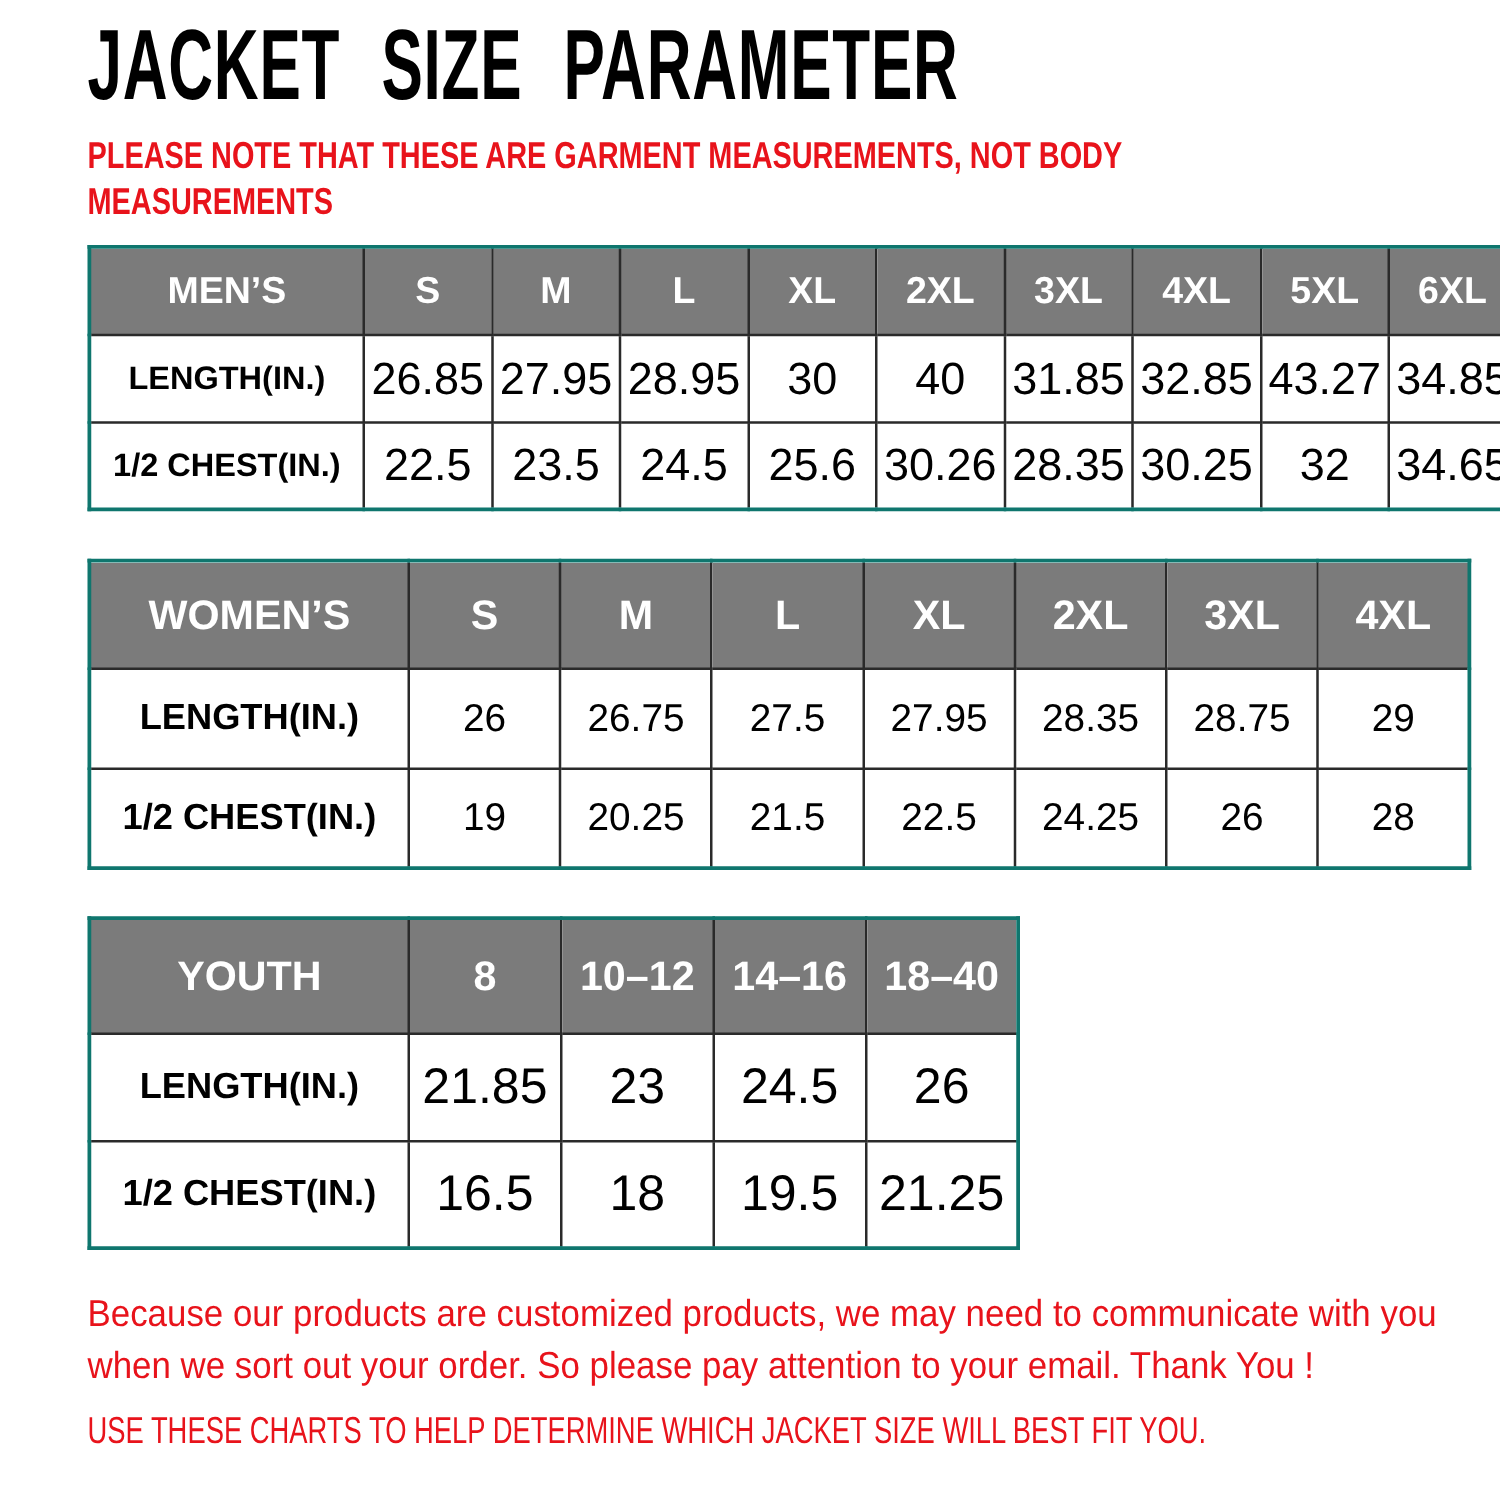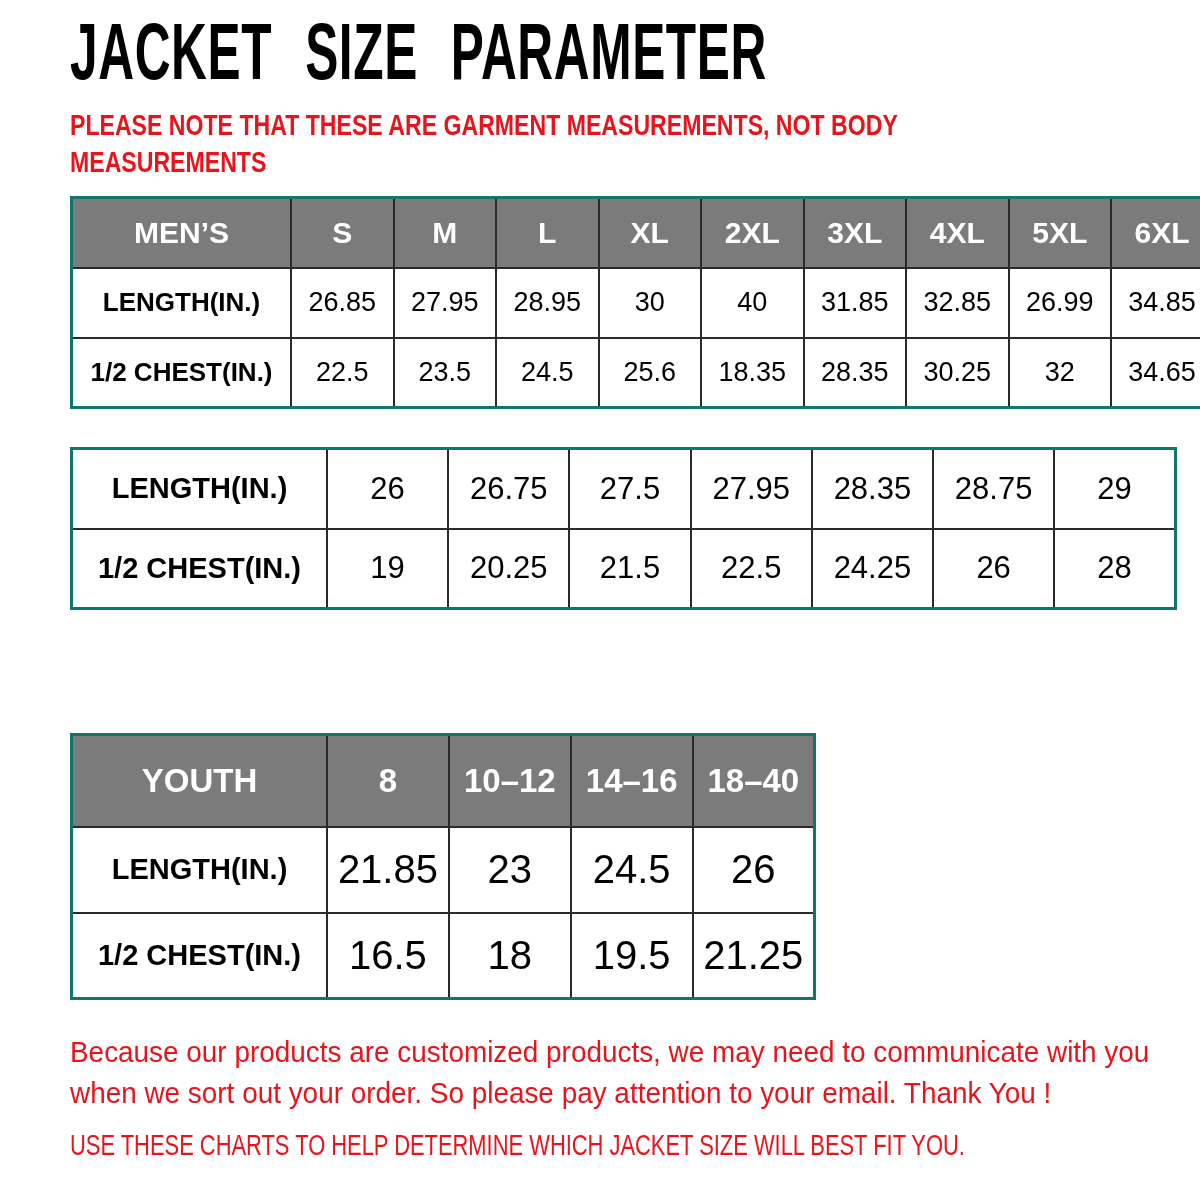--- a/index.html
+++ b/index.html
@@ -35,21 +35,21 @@
     border:2px solid #2a2a2a; text-align:center; vertical-align:middle;
     padding:0; overflow:hidden;
   }
   .size-table th { background:#7b7b7b; color:#ffffff; font-weight:bold; }
   .row-label { font-weight:bold; }
 
   .men   { left:30px; top:196px; width:1145px; }
   .men   .label-cell { width:217px; }
   .men   tr { height:70px; }
   .men   th { font-size:30px; }
-  .men   td { font-size:27px; }
+  .men   td { font-size:36px; }
   .men   td.row-label { font-size:26px; }
 
   .women { left:30px; top:447px; width:1107px; }
   .women .label-cell { width:253px; }
   .women tr.header-row { height:86px; }
   .women tr.data-row   { height:80px; }
   .women th { font-size:33px; }
   .women td { font-size:31px; }
   .women td.row-label { font-size:29px; }
 
@@ -98,40 +98,50 @@
     </tr>
     <tr class="data-row">
       <td class="row-label label-cell">LENGTH(IN.)</td>
       <td>26.85</td>
       <td>27.95</td>
       <td>28.95</td>
       <td>30</td>
       <td>40</td>
       <td>31.85</td>
       <td>32.85</td>
-      <td>26.99</td>
+      <td>43.27</td>
       <td>34.85</td>
     </tr>
     <tr class="data-row">
       <td class="row-label label-cell">1/2 CHEST(IN.)</td>
       <td>22.5</td>
       <td>23.5</td>
       <td>24.5</td>
       <td>25.6</td>
-      <td>18.35</td>
+      <td>30.26</td>
       <td>28.35</td>
       <td>30.25</td>
       <td>32</td>
       <td>34.65</td>
     </tr>
   </tbody>
     </table>
 
   <table class="size-table women">
     <tbody>
+        <tr class="header-row">
+      <th class="label-cell">WOMEN’S</th>
+      <th>S</th>
+      <th>M</th>
+      <th>L</th>
+      <th>XL</th>
+      <th>2XL</th>
+      <th>3XL</th>
+      <th>4XL</th>
+    </tr>
     <tr class="data-row">
       <td class="row-label label-cell">LENGTH(IN.)</td>
       <td>26</td>
       <td>26.75</td>
       <td>27.5</td>
       <td>27.95</td>
       <td>28.35</td>
       <td>28.75</td>
       <td>29</td>
     </tr>

